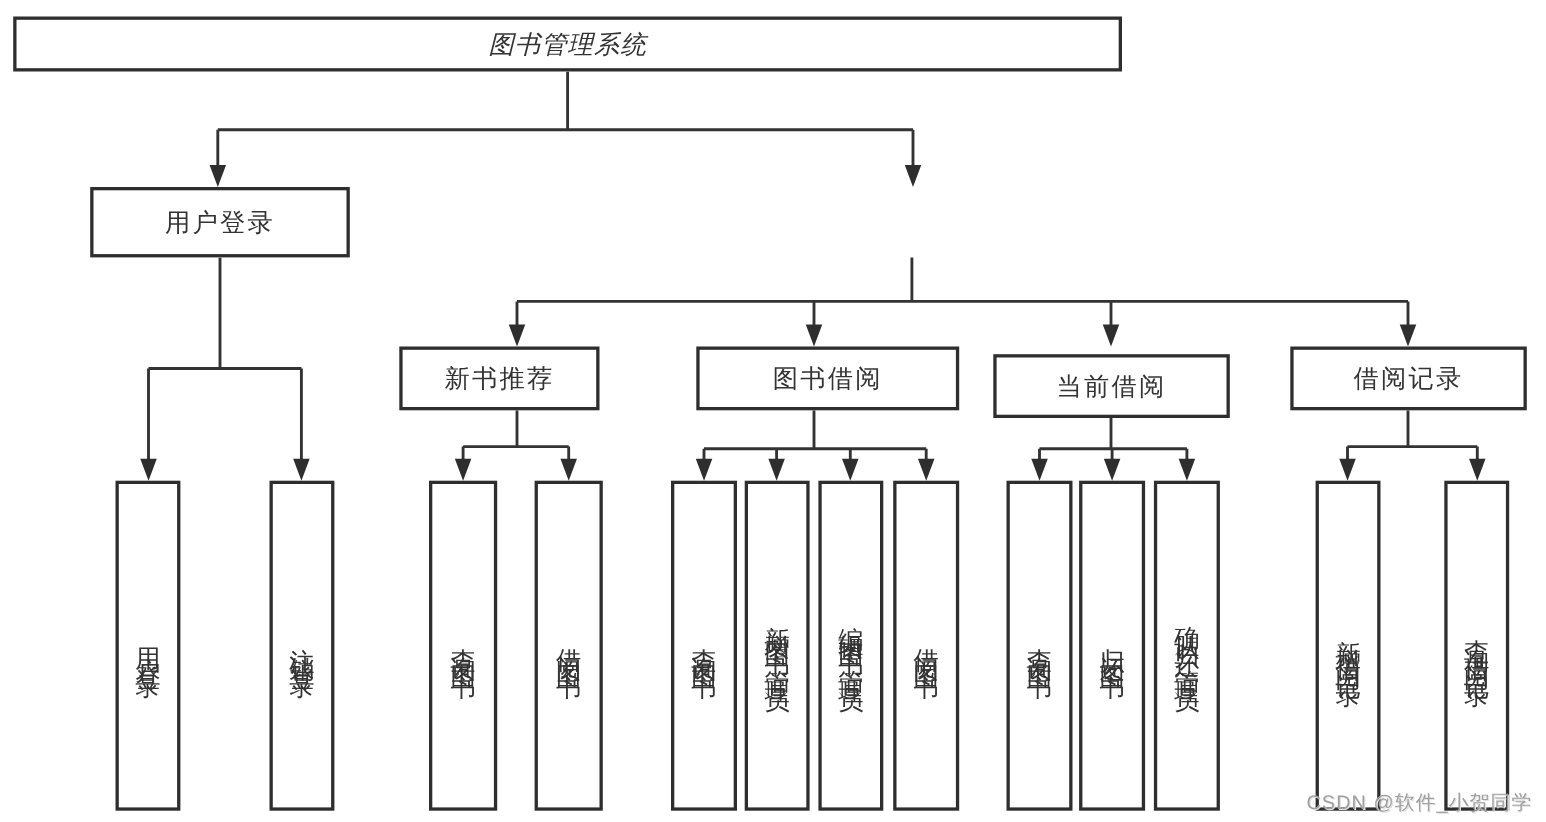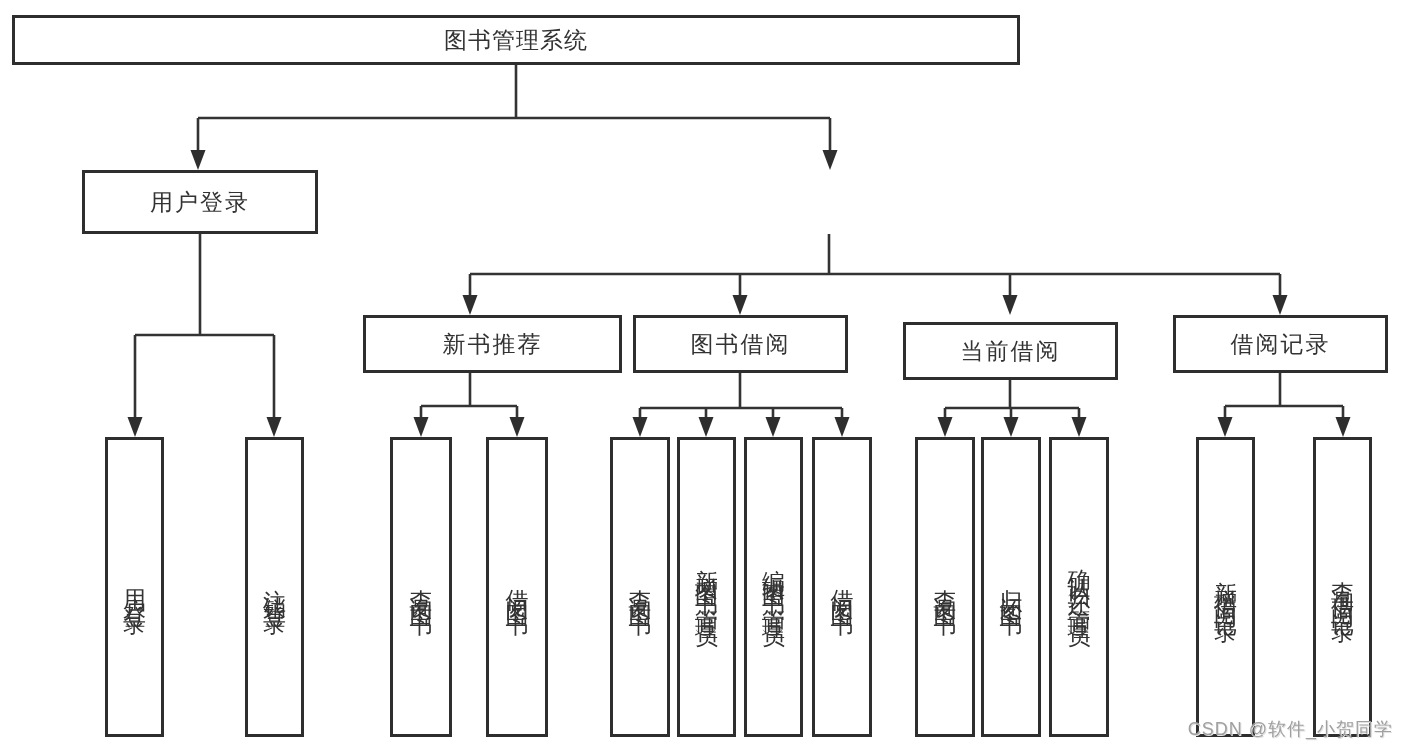--- a/index.html
+++ b/index.html
@@ -13,21 +13,21 @@
   .wires{position:absolute;left:0;top:0;width:1405px;height:747px;}
   .node{
     position:absolute;
     border:3px solid #2e2e2e;
     background:#fff;
     display:flex;align-items:center;justify-content:center;
     box-sizing:border-box;
     color:#333;
   }
   .node .lbl{font-size:23px;letter-spacing:2px;color:#333;white-space:nowrap;}
-  .root .lbl{font-size:23px;letter-spacing:1px;}
+  .root .lbl{font-size:23px;letter-spacing:1px;font-style:italic;}
   .leaf{
     position:absolute;
     top:437px;height:300px;
     border:3px solid #2e2e2e;
     background:#fff;
     display:flex;align-items:center;justify-content:center;
     box-sizing:border-box;
   }
   .leaf .vlbl{
     writing-mode:vertical-rl;
@@ -87,24 +87,24 @@
   </svg>
 
   <div class="node root" style="left:12px;top:15px;width:1008px;height:50px;">
     <span class="lbl">图书管理系统</span>
   </div>
 
   <div class="node" style="left:82px;top:170px;width:236px;height:64px;">
     <span class="lbl">用户登录</span>
   </div>
 
-  <div class="node" style="left:363px;top:315px;width:259px;height:58px;">
+  <div class="node" style="left:363px;top:315px;width:182px;height:58px;">
     <span class="lbl">新书推荐</span>
   </div>
-  <div class="node" style="left:633px;top:315px;width:215px;height:58px;">
+  <div class="node" style="left:633px;top:315px;width:239px;height:58px;">
     <span class="lbl">图书借阅</span>
   </div>
   <div class="node" style="left:903px;top:322px;width:215px;height:58px;">
     <span class="lbl">当前借阅</span>
   </div>
   <div class="node" style="left:1173px;top:315px;width:215px;height:58px;">
     <span class="lbl">借阅记录</span>
   </div>
 
   <div class="leaf" style="left:105px;width:59px;">

